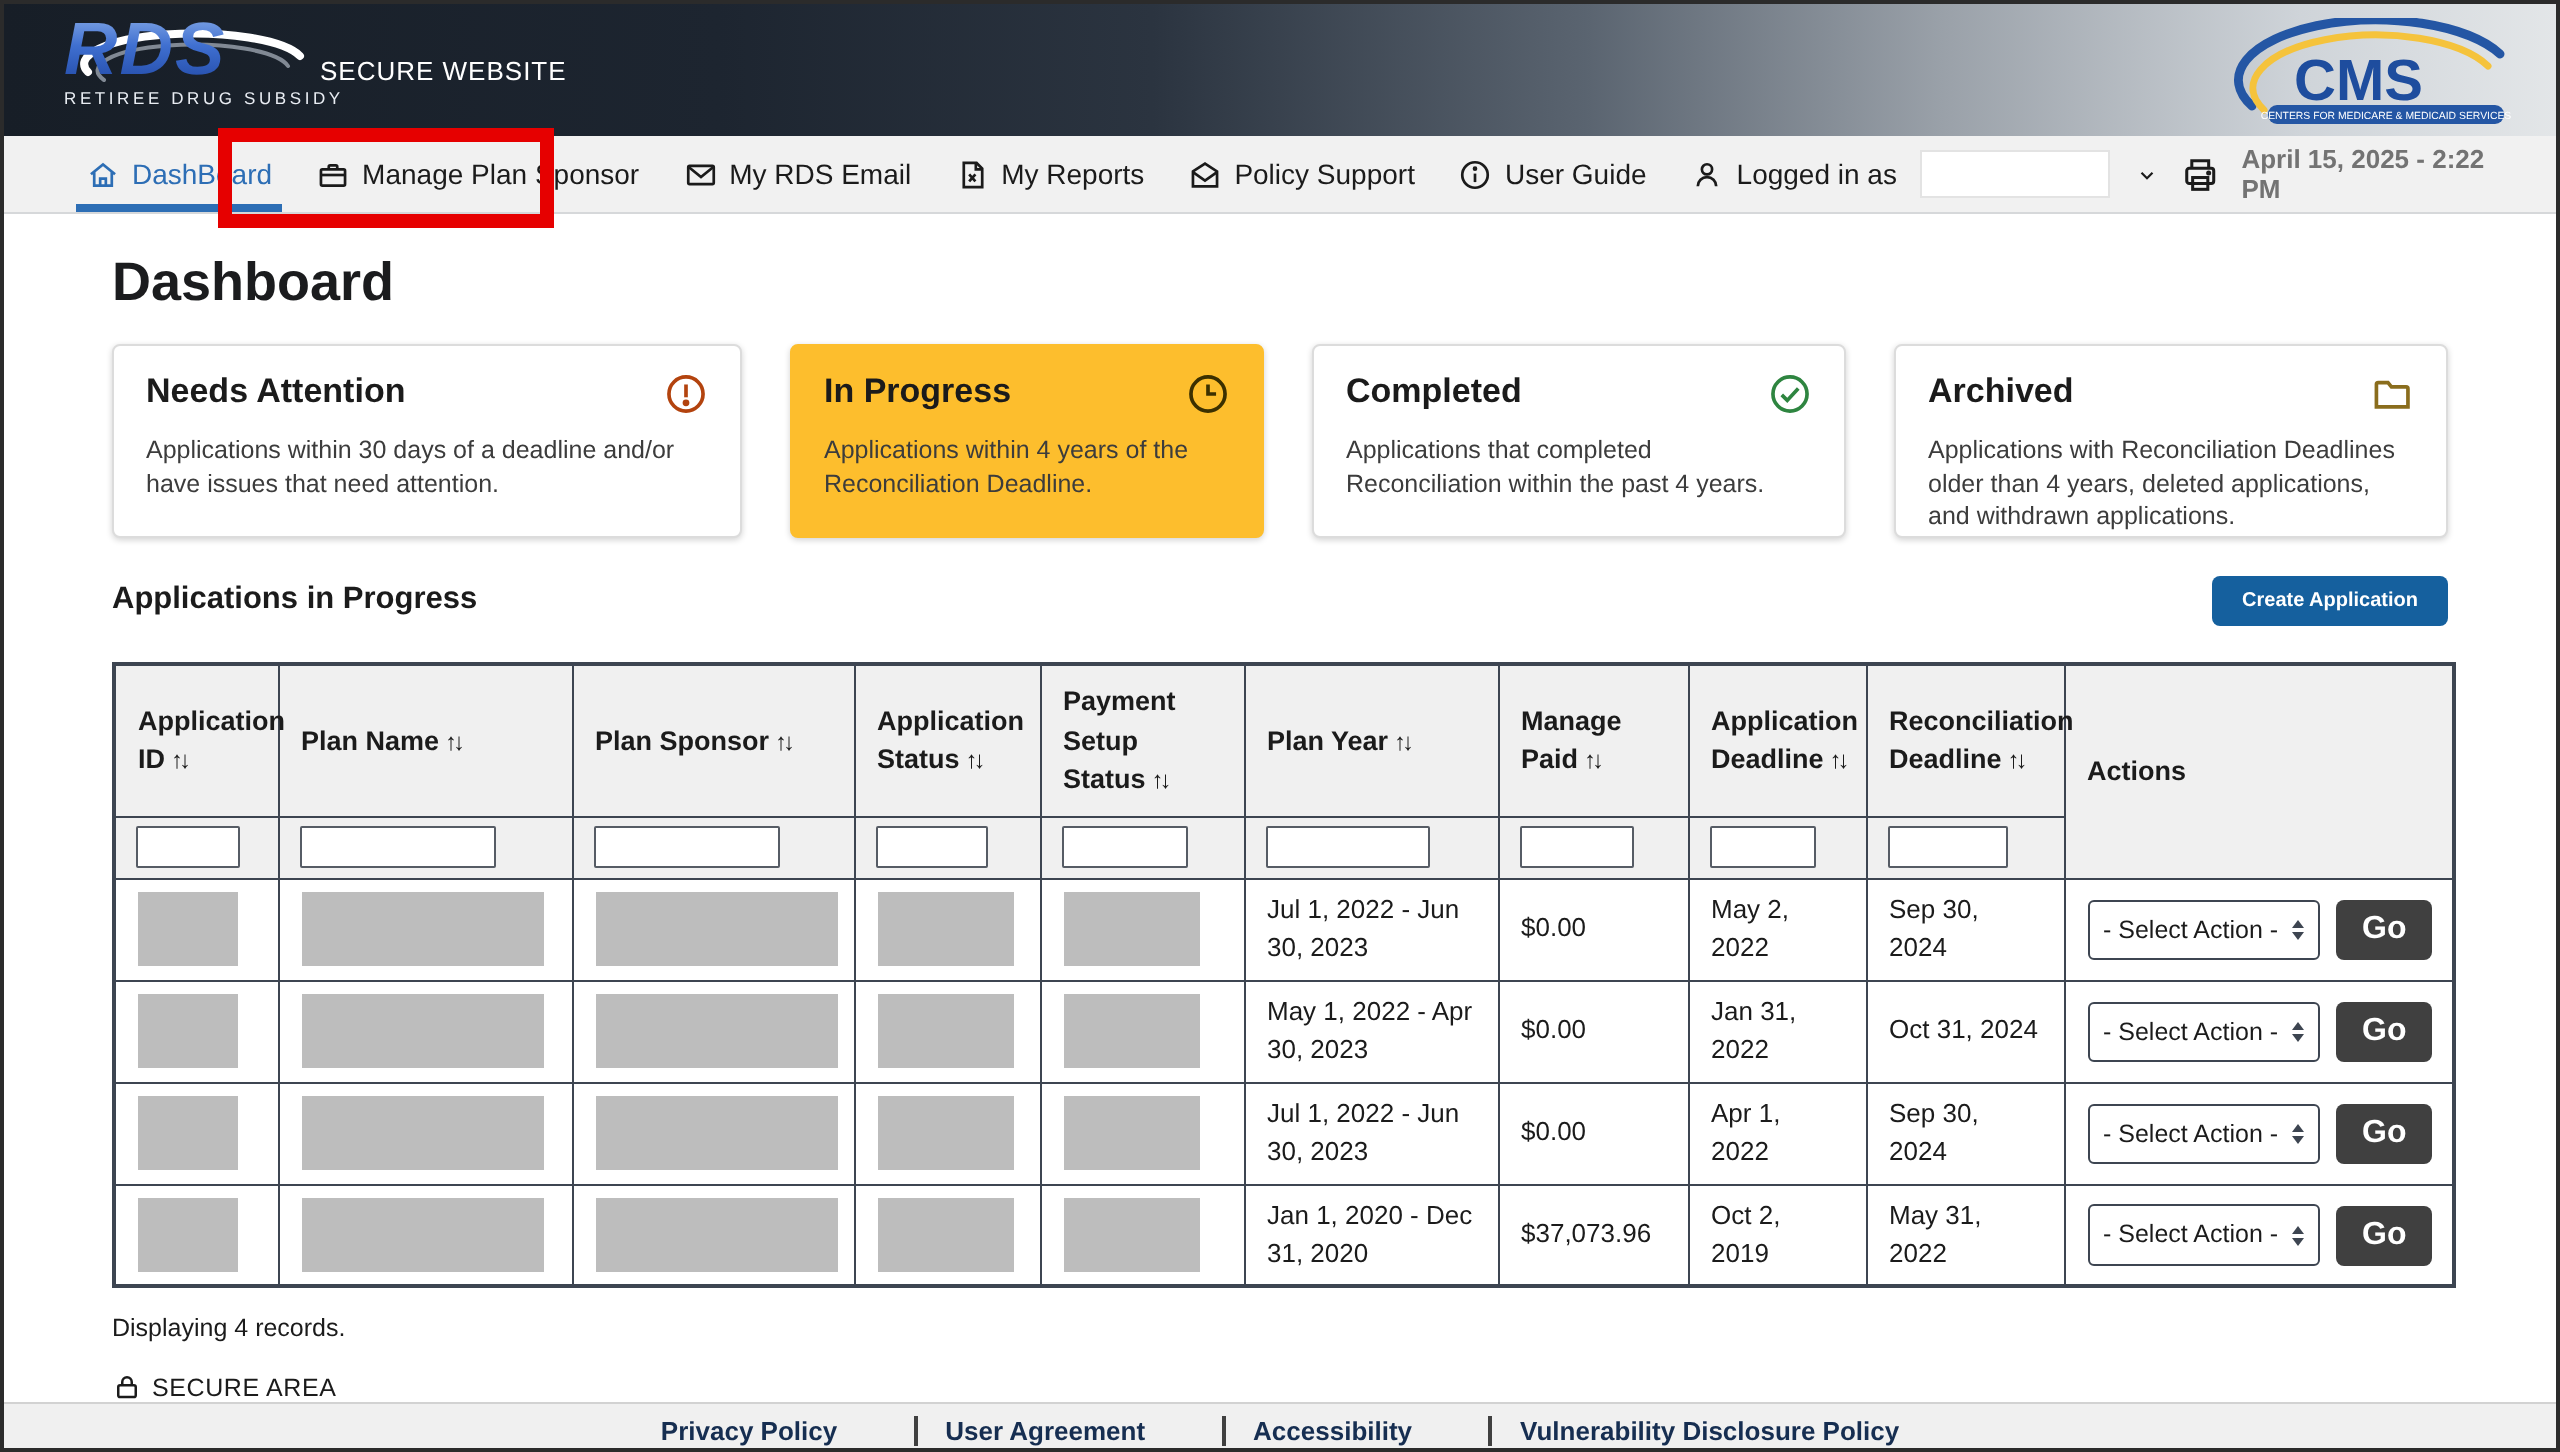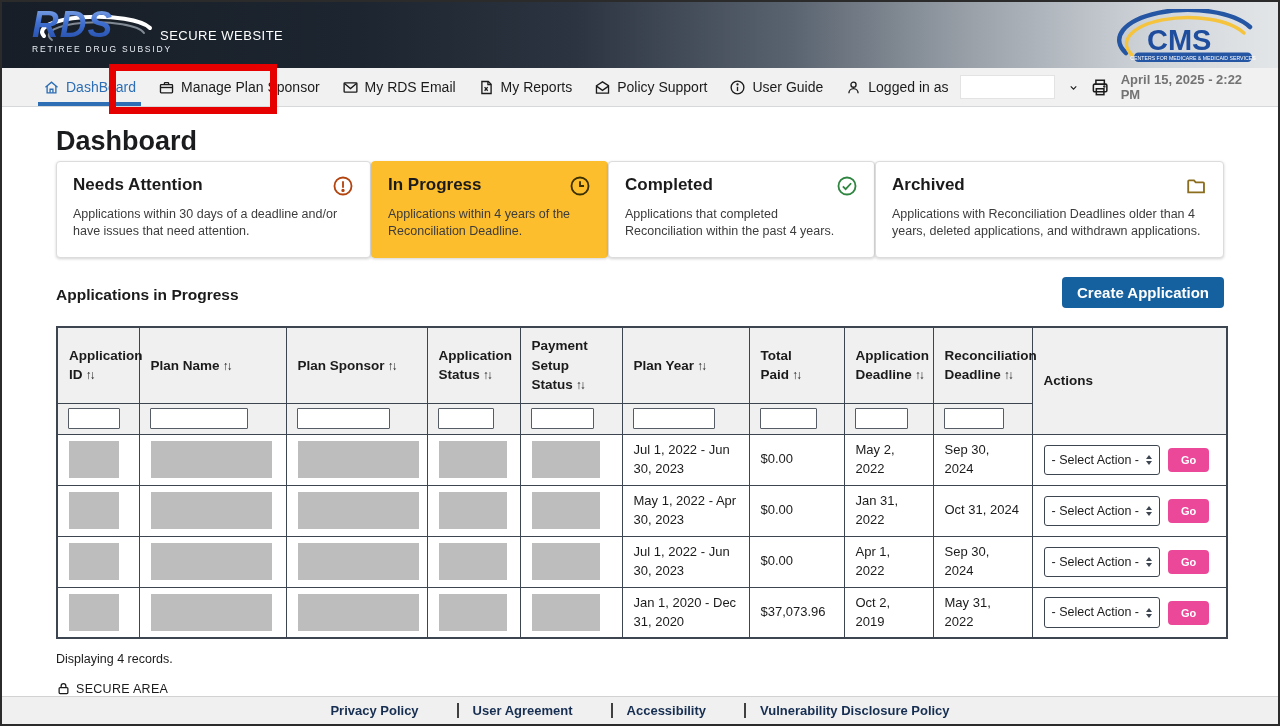--- a/index.html
+++ b/index.html
@@ -28,47 +28,47 @@
   .nav-right { margin-left:auto; display:flex; align-items:center; gap:10px; }
   .nav-date { font-size:13px; font-weight:700; color:#737373; }
 
   
   .annotation-box { position:absolute; left:107px; top:62px; width:168px; height:50px; border:7px solid #e60000; z-index:50; pointer-events:none; }
 
   
   .main { flex:1 1 auto; padding:0 54px; display:flex; flex-direction:column; }
   .page-title { margin-top:19px; font-size:27px; font-weight:700; color:#1b1c1e; }
 
-  .cards { margin-top:4px; display:grid; grid-template-columns:315px 237px 267px 1fr; gap:0; }
+  .cards { margin-top:15px; display:grid; grid-template-columns:315px 237px 267px 1fr; gap:24px; }
   .card { background:#fff; border:1px solid #dcdcdc; border-radius:4px; box-shadow:0 1px 3px rgba(0,0,0,.18); padding:13px 16px 10px; height:97px; cursor:pointer; }
   .card.active { background:#fdbe2d; border-color:#fdbe2d; }
   .card-top { display:flex; justify-content:space-between; align-items:flex-start; }
   .card-title { font-size:17px; font-weight:700; color:#1b1b1b; }
   .card-desc { margin-top:9px; font-size:12.5px; line-height:1.32; color:#3c3c3c; }
 
   .table-head-row { margin-top:19px; display:flex; justify-content:space-between; align-items:flex-end; }
   .section-heading { font-size:15.5px; font-weight:700; color:#1b1b1b; padding-bottom:4px; }
-  .btn-primary { background:#15609e; color:#fff; font-weight:700; font-size:15px; border:none; border-radius:4px; padding:7px 15px; cursor:pointer; font-family:inherit; }
+  .btn-primary { background:#15609e; color:#fff; font-weight:700; font-size:10px; border:none; border-radius:4px; padding:7px 15px; cursor:pointer; font-family:inherit; }
 
   table.apps { margin-top:18px; width:100%; border-collapse:collapse; table-layout:fixed; border:2px solid #3d4551; }
   table.apps th, table.apps td { border:1px solid #3d4551; vertical-align:middle; }
   thead th { background:#f0f0f0; text-align:left; font-size:13.5px; font-weight:700; color:#1b1b1b; padding:8px 11px; line-height:1.45; height:70px; }
   .sort-glyph { font-weight:400; font-size:12px; letter-spacing:-2px; margin-left:3px; cursor:pointer; }
   tr.filter-row td { background:#f0f0f0; padding:4px 10px; height:31px; }
   .filter-input { width:78%; min-width:52px; height:21px; border:1px solid #565c65; border-radius:1px; background:#fff; font-size:12px; padding:0 4px; }
   tbody td { background:#fff; padding:6px 11px; font-size:13px; color:#1b1b1b; line-height:1.45; height:51px; }
   .redact { background:#bdbdbd; height:37px; }
   .r-sm { width:50px; } .r-lg { width:121px; } .r-md { width:68px; }
   .actions-cell { display:flex; align-items:center; gap:8px; }
   .fake-select { display:flex; align-items:center; gap:7px; border:1.5px solid #3d4551; border-radius:3px; background:#fff; padding:5px 7px; font-size:12.5px; color:#1b1b1b; cursor:pointer; white-space:nowrap; }
   .stepper { display:flex; flex-direction:column; line-height:0; }
   .stepper i { display:block; width:0; height:0; border-left:3.5px solid transparent; border-right:3.5px solid transparent; }
   .stepper i.up { border-bottom:4.5px solid #3d4551; margin-bottom:2px; }
   .stepper i.dn { border-top:4.5px solid #3d4551; }
-  .btn-go { background:#ec4899; color:#fff; font-weight:700; font-size:11px; border:none; border-radius:4px; padding:6px 13px; cursor:pointer; font-family:inherit; }
+  .btn-go { background:#404040; color:#fff; font-weight:700; font-size:16px; border:none; border-radius:4px; padding:6px 13px; cursor:pointer; font-family:inherit; }
 
   .record-summary { margin-top:13px; font-size:12.5px; color:#1b1b1b; }
   .secure-area { margin-top:15px; display:flex; align-items:center; gap:5px; font-size:12.5px; color:#1b1b1b; letter-spacing:.3px; }
 
   
   .footer-bar { margin-top:auto; flex:0 0 28px; background:#f0f0f0; border-top:1px solid #d2d2d2; display:flex; align-items:center; justify-content:center; }
   .footer-link { font-size:13px; font-weight:700; color:#162e51; padding:0 14px; cursor:pointer; white-space:nowrap; }
   .footer-link + .footer-link { border-left:2px solid #404040;margin-left:24px; }
 </style>
 </head>
@@ -233,21 +233,21 @@
           <col style="width:195px">
       </colgroup>
       <thead>
         <tr>
           <th><span>Application ID</span><span class="sort-glyph">↑↓</span></th>
           <th><span>Plan Name</span><span class="sort-glyph">↑↓</span></th>
           <th><span>Plan Sponsor</span><span class="sort-glyph">↑↓</span></th>
           <th><span>Application Status</span><span class="sort-glyph">↑↓</span></th>
           <th><span>Payment Setup Status</span><span class="sort-glyph">↑↓</span></th>
           <th><span>Plan Year</span><span class="sort-glyph">↑↓</span></th>
-          <th><span>Total Paid</span><span class="sort-glyph">↑↓</span></th>
+          <th><span>Manage Paid</span><span class="sort-glyph">↑↓</span></th>
           <th><span>Application Deadline</span><span class="sort-glyph">↑↓</span></th>
           <th><span>Reconciliation Deadline</span><span class="sort-glyph">↑↓</span></th>
           <th rowspan="2"><span>Actions</span></th>
         </tr>
         <tr class="filter-row">
           <td><input class="filter-input" style=""></td>
           <td><input class="filter-input" style=""></td>
           <td><input class="filter-input" style=""></td>
           <td><input class="filter-input" style=""></td>
           <td><input class="filter-input" style=""></td>

